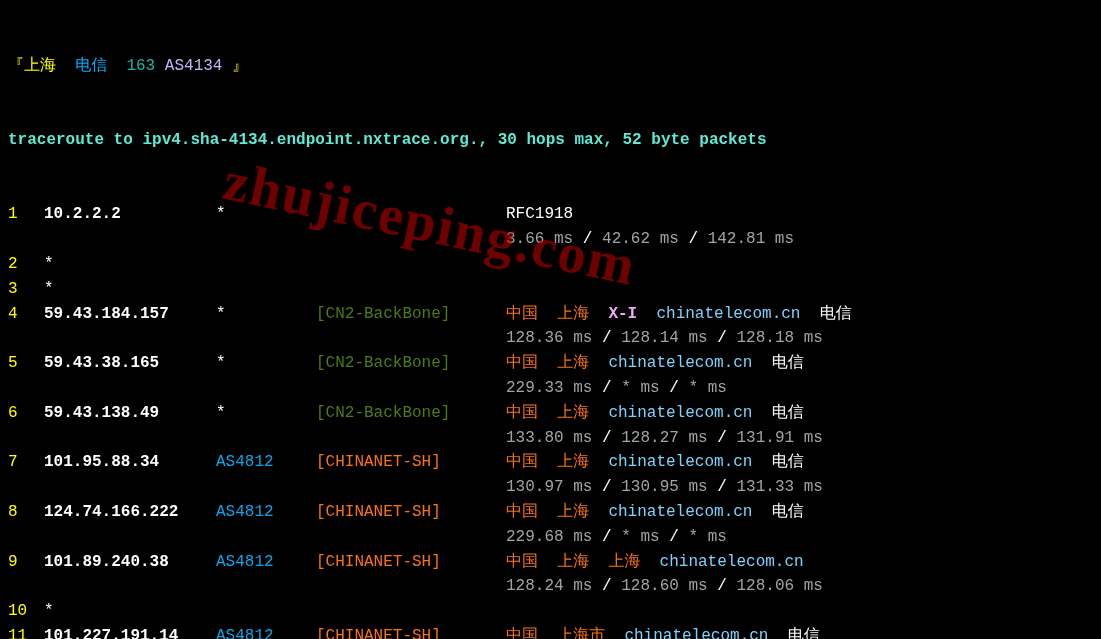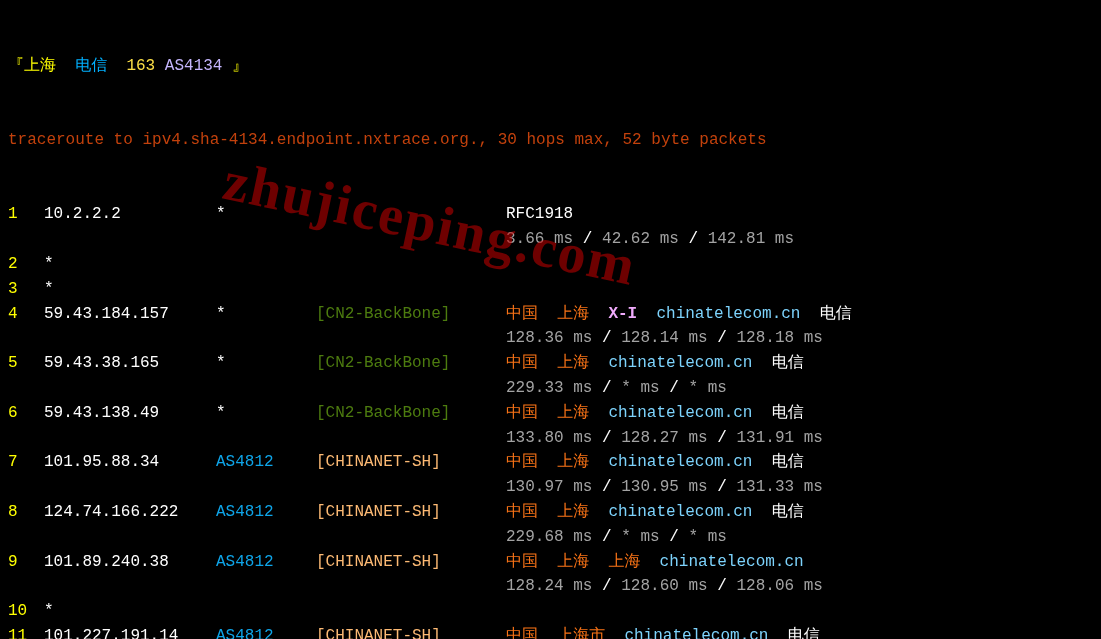--- a/index.html
+++ b/index.html
@@ -15,34 +15,34 @@
     overflow: hidden;
     position: relative;
   }
   .term {
     padding: 4px 8px;
     white-space: pre;
   }
   .header-line { color: #ffffff; }
   .h-country { color: #ffff00; }
   .h-isp    { color: #00b0ff; }
-  .h-asn    { color: #fde047; }
+  .h-asn    { color: #14b8a6; }
   .h-as     { color: #c4b5fd; }
-  .cmd      { color: #c2410c; }
+  .cmd      { color: #5eead4; font-weight: bold; }
 
   .hop { display: block; }
   .col { display: inline-block; vertical-align: top; }
   .c-num   { width: 36px;  color: #ffff00; }
-  .c-ip    { width: 172px; color: #ffffff; font-weight: normal; }
+  .c-ip    { width: 172px; color: #ffffff; font-weight: bold; }
   .c-ip.star { font-weight: normal; }
   .c-as    { width: 100px; color: #0ea5e9; }
   .c-as.star { color: #ffffff; }
   .c-net   { width: 190px; }
   .net-cn2 { color: #4d7c0f; }
-  .net-chn { color: #fdba74; font-family: Liberation Mono, monospace; }
+  .net-chn { color: #f97316; font-family: Liberation Mono, monospace; }
   .c-right { width: 560px; font-family: Liberation Mono, monospace; }
 
   .loc-line { }
   .loc-cc  { color: #f97316; }
   .loc-xi  { color: #f0abfc; font-weight: bold; }
   .loc-dom { color: #7dd3fc; }
   .loc-isp { color: #ffffff; }
   .tim-line { }
   .tnum { color: #a3a3a3; }
   .tsep { color: #ffffff; }

